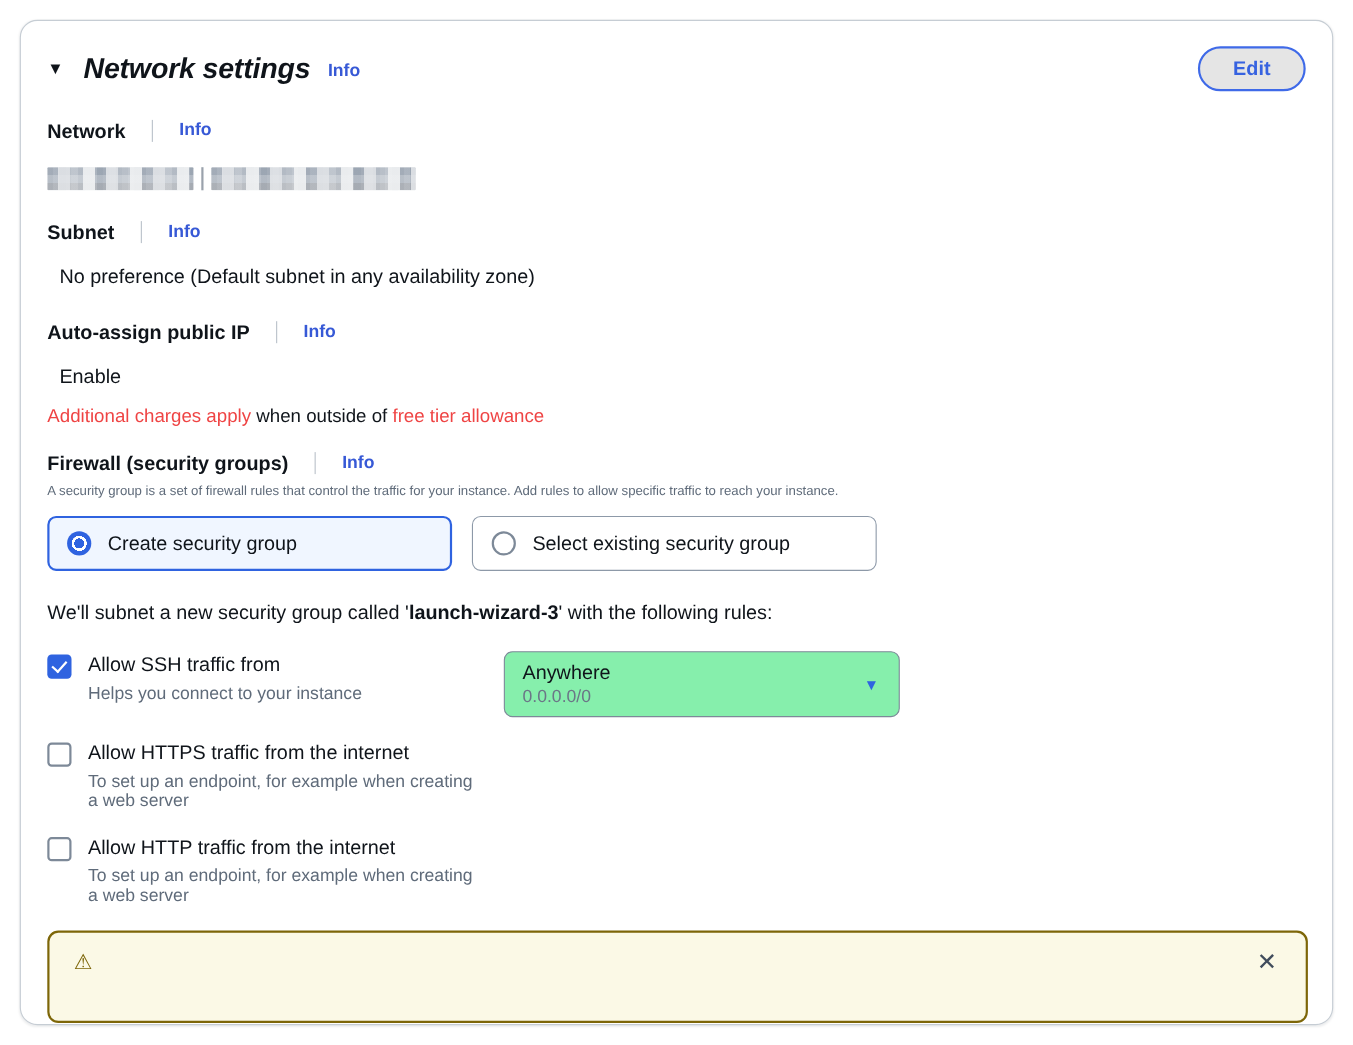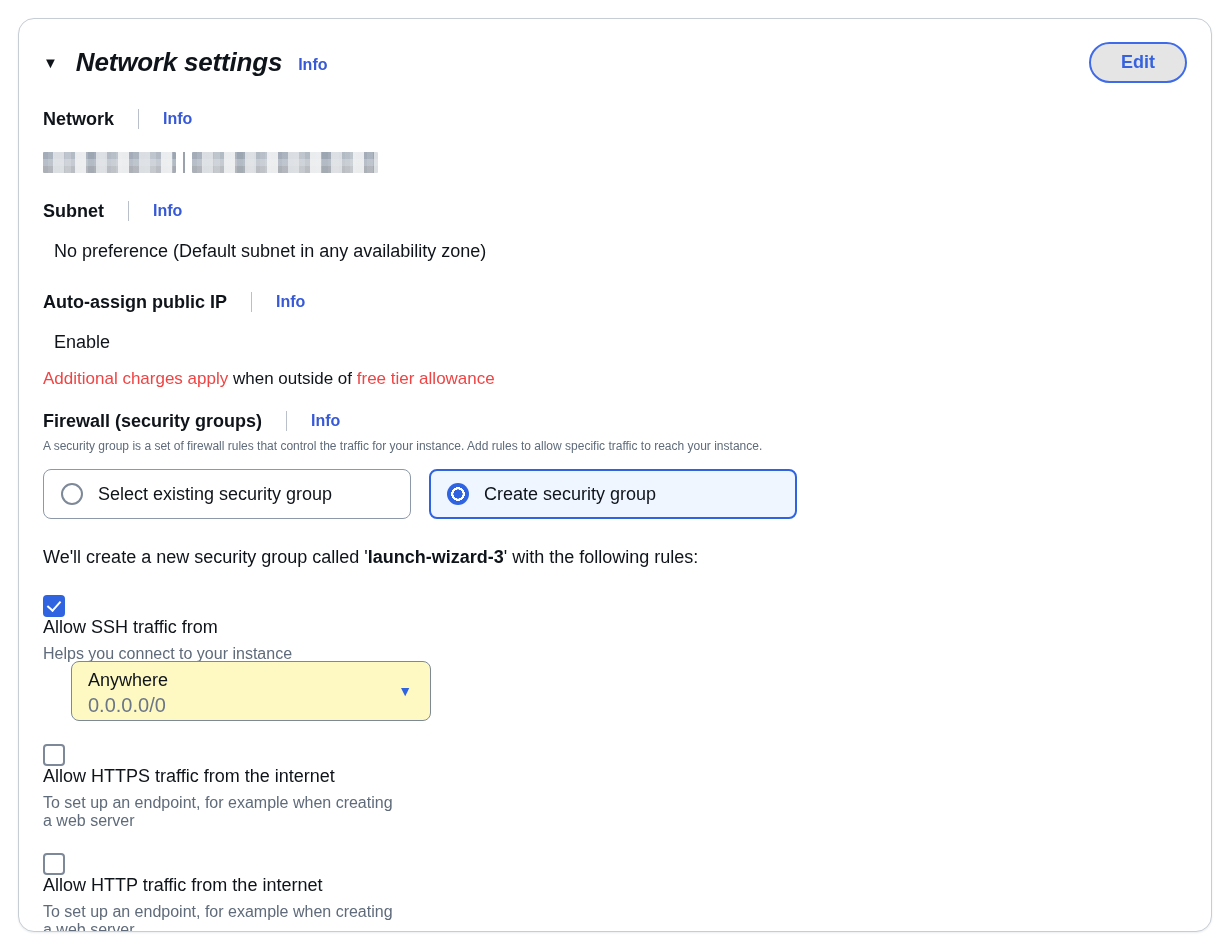--- a/index.html
+++ b/index.html
@@ -74,46 +74,46 @@
   }
   .radio.on {
     border: none;
     background: radial-gradient(circle at center, #2f63e0 0 4.5px, #ffffff 4.6px 6.8px, #2f63e0 6.9px 100%);
   }
   .sg-card-label { font-size: 18px; }
   
   .sg-sentence { font-size: 18px; margin-bottom: 26px; }
   .sg-sentence b { font-weight: bold; }
   
-  .rule-row { display: flex; align-items: flex-start; margin-bottom: 22px; flex-direction: column; }
+  .rule-row { display: flex; align-items: flex-start; margin-bottom: 22px; }
   .rule-check {
     width: 22px; height: 22px; border-radius: 4px; flex: none;
     border: 2px solid #7d8998; background: #fff; cursor: pointer;
     margin-right: 15px; margin-top: 1px;
     position: relative;
   }
   .rule-check.checked { border: none; background: #2f63e0; }
   .rule-check.checked::after {
     content: ""; position: absolute; left: 7px; top: 3px;
     width: 6px; height: 11px;
     border: solid #fff; border-width: 0 2.5px 2.5px 0;
     transform: rotate(42deg);
   }
   .rule-texts { width: 350px; }
   .rule-label { font-size: 18px; cursor: pointer; }
   .rule-helper { font-size: 16px; color: #5f6b7a; margin-top: 7px; }
   
   .source-dropdown {
     position: relative;
     width: 360px; height: 60px; margin-left: 28px; margin-top: -2px;
-    border: 1px solid #7d8998; border-radius: 8px; background: #fef9c3;
+    border: 1px solid #7d8998; border-radius: 8px; background: #86efac;
     padding: 8px 44px 8px 16px; cursor: pointer;
   }
   .dd-selected { font-size: 18px; color: #0f141a; }
-  .dd-detail { font-size: 20px; color: #6b7687; margin-top: 3px; }
+  .dd-detail { font-size: 16px; color: #6b7687; margin-top: 3px; }
   .dd-caret {
     position: absolute; right: 18px; top: 21px;
     font-size: 14px; color: #2f63e0;
   }
   
   .warning {
     display: flex; align-items: flex-start;
     width: 1146px; min-height: 84px;
     margin-top: 6px;
     background: #fbf9e6;
@@ -168,31 +168,31 @@
   <div class="charges-line"><a class="inline-link">Additional charges apply</a><span> when outside of </span><a class="inline-link">free tier allowance</a></div>
 
   <div class="field-label-row">
     <span class="field-label">Firewall (security groups)</span>
     <span class="label-divider"></span>
     <a class="info-link">Info</a>
   </div>
   <div class="firewall-desc">A security group is a set of firewall rules that control the traffic for your instance. Add rules to allow specific traffic to reach your instance.</div>
 
   <div class="sg-cards">
+    <div class="sg-card selected">
+      <span class="radio on"></span>
+      <span class="sg-card-label">Create security group</span>
+    </div>
     <div class="sg-card">
       <span class="radio"></span>
       <span class="sg-card-label">Select existing security group</span>
     </div>
-    <div class="sg-card selected">
-      <span class="radio on"></span>
-      <span class="sg-card-label">Create security group</span>
-    </div>
-  </div>
-
-  <div class="sg-sentence"><span>We'll create a new security group called '</span><b>launch-wizard-3</b><span>' with the following rules:</span></div>
+  </div>
+
+  <div class="sg-sentence"><span>We'll subnet a new security group called '</span><b>launch-wizard-3</b><span>' with the following rules:</span></div>
 
   <div class="rule-row">
     <span class="rule-check checked"></span>
     <div class="rule-texts">
       <div class="rule-label">Allow SSH traffic from</div>
       <div class="rule-helper">Helps you connect to your instance</div>
     </div>
     <div class="source-dropdown">
       <div class="dd-selected">Anywhere</div>
       <div class="dd-detail">0.0.0.0/0</div>

